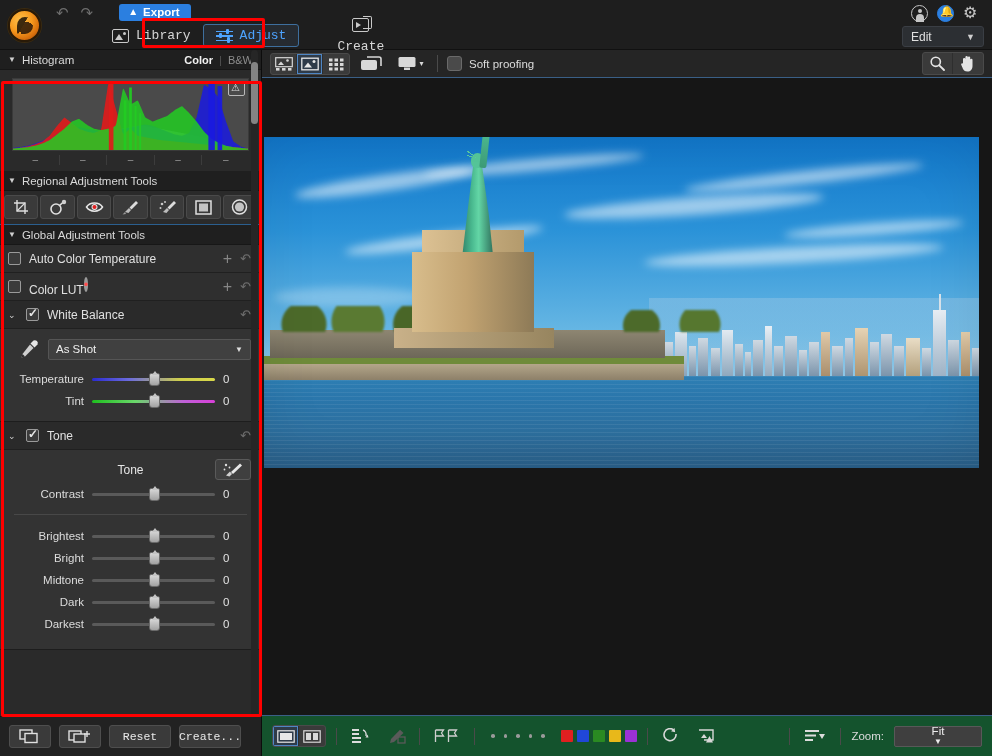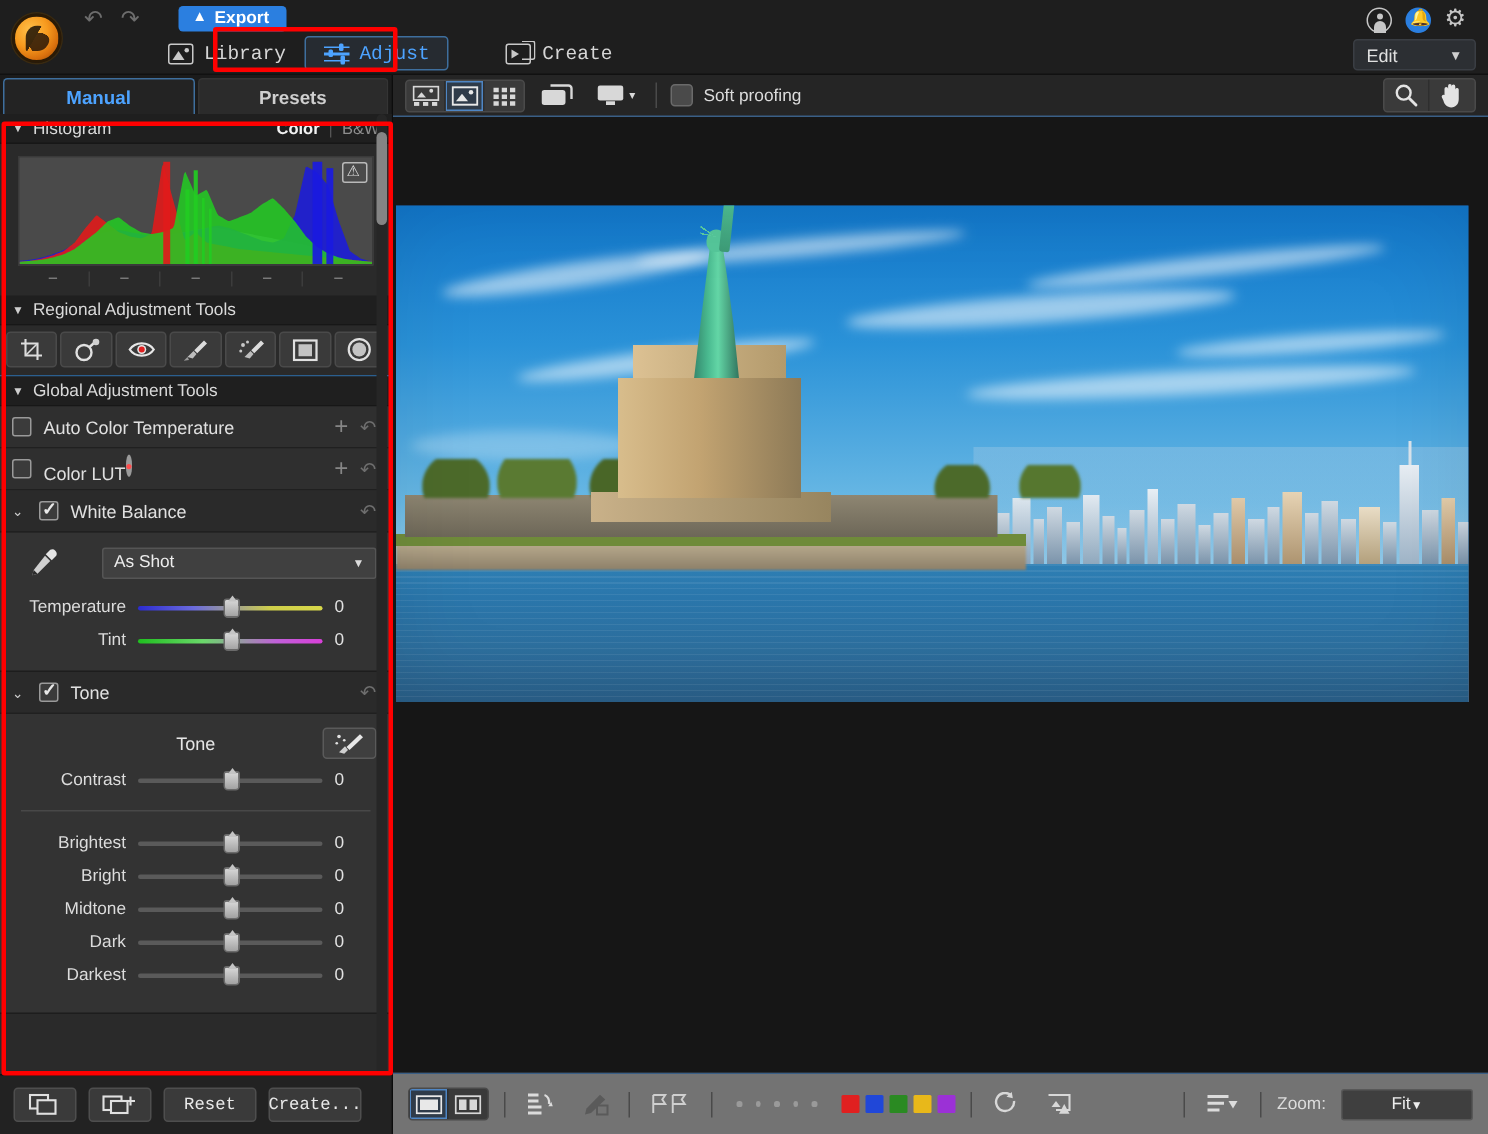--- a/index.html
+++ b/index.html
@@ -130,21 +130,21 @@
   .row-item.dark { background: #2a2a2a; }
   .chk { width: 13px; height: 13px; border:1.5px solid #9a9a9a; border-radius:2px; background:#3b3b3b; position:relative; flex:0 0 13px;}
   .chk.on:after { content:"\2713"; position:absolute; left:1px; top:-3px; font-size:12px; color:#e8e8e8; font-weight:bold;}
   .row-label { font-size: 12px; color: #e0e0e0; flex: 1; }
   .row-label .dot { color:#ff4d4d; font-size: 13px; vertical-align: super; }
   .plus-ic { color:#868686; font-size: 16px; line-height: 1; }
   .reset-ic { color:#6e6e6e; font-size: 13px; line-height: 1; transform: scaleX(-1); }
   .chev-sm { font-size: 9px; color:#cfcfcf; width:10px; }
 
   .sub-panel { background:#333333; padding: 7px 10px 9px 10px; border-bottom:1px solid #1d1d1d; }
-  .wb-row { display:flex; align-items:center; gap: 28px; margin: 2px 0 8px 8px; text-align: center; }
+  .wb-row { display:flex; align-items:center; gap: 8px; margin: 2px 0 8px 8px; text-align: center; }
   .eyedrop { width: 22px; height: 22px; position:relative; }
   .select {
     flex:1; height: 21px; background:#404040; border:1px solid #555; border-radius:2px;
     display:flex; align-items:center; justify-content:space-between; padding: 0 7px; font-size:11.5px; color:#ededed;
   }
   .select .chev { font-size:8px; color:#ddd; }
 
   .slider-row { display:flex; align-items:center; height: 22px; gap: 8px; }
   .sl-label { width: 74px; text-align:right; font-size:11.5px; color:#dcdcdc; }
   .sl-track { position:relative; flex:1; height: 14px; }
@@ -226,32 +226,32 @@
   .torch-arm { position:absolute; left: 217px; bottom: 300px; width: 7px; height: 34px; background: linear-gradient(#4fc094, #3d9b77); transform: rotate(6deg); border-radius: 2px;}
   .skyline { position:absolute; right: 0; bottom: 92px; width: 330px; height: 78px; }
   .bld { position:absolute; bottom:0; background: linear-gradient(to bottom, #cfd9e2, #7b94ab); filter: blur(.4px); }
   .wtc { position:absolute; bottom:0; width: 13px; background: linear-gradient(to bottom, #e8eef4, #9fb4c7); }
   .wtc:after { content:""; position:absolute; left: 5.5px; top:-16px; width: 2px; height: 16px; background:#d8e2ea; }
   .skyline-haze { position:absolute; left:0; right:0; bottom:0; height: 78px; background: linear-gradient(to bottom, rgba(170,205,230,.35), rgba(120,170,210,.1)); }
   .photo-shadow { position:absolute; inset:0; box-shadow: inset 0 0 60px rgba(0,0,0,.08); }
 
   
   .bottombar {
-    height: 41px; flex: 0 0 41px; background: #737373; display:flex; align-items:center; gap:10px; padding: 0 10px;
+    height: 41px; flex: 0 0 41px; background: #14532d; display:flex; align-items:center; gap:10px; padding: 0 10px;
     border-top: 1px solid #3a5f86;
   }
   .dots { display:flex; gap: 9px; align-items:center; padding: 0 6px; }
   .dot { width: 3.5px; height: 3.5px; border-radius:50%; background:#9a9a9a; }
   .swatches { display:flex; gap: 4px; }
   .sw { width: 12px; height: 12px; border-radius:1px; }
   .zoom-area { margin-left:auto; display:flex; align-items:center; gap: 10px; }
   .zoom-label { font-size: 11.5px; color:#dcdcdc; }
   .zoom-sel {
     width: 88px; height: 21px; background:#3f3f3f; border:1px solid #585858; border-radius:2px;
-    display:flex; align-items:center; justify-content:center; padding: 0 7px; font-size: 11.5px; color:#ededed;
+    display:flex; align-items:center; justify-content:flex-end; padding: 0 7px; font-size: 11.5px; color:#ededed;flex-direction:column;
   }
   .zoom-sel .chev { font-size:8px; }
 
   
   .anno { position:absolute; border: 3px solid #ff0000; pointer-events:none; z-index: 50; border-radius:2px; }
   #anno-adjust { left: 142px; top: 18px; width: 123px; height: 30px; }
   #anno-panel { left: 1px; top: 81px; width: 261px; height: 636px; }
 </style>
 </head>
 <body>
@@ -280,21 +280,21 @@
           <span class="nav-ic ic-adjust">
               <i></i>
               <i></i>
               <i></i>
               <b></b>
               <b></b>
               <b></b>
             </span>
           <span>Adjust</span>
         </div>
-        <div class="nav-item" style="margin-left:26px;">
+        <div class="nav-item" style="margin-left:26px;flex-direction:column;">
           <span class="nav-ic ic-create"></span>
           <span>Create</span>
         </div>
       </div>
     </div>
     <div class="top-right">
       <div class="acct-row">
         <span class="circ-ic user"></span>
         <span class="circ-ic bell"></span>
         <span class="gear-ic">⚙</span>
@@ -303,24 +303,20 @@
         <span>Edit</span>
         <span class="chev">▼</span>
       </div>
     </div>
   </div>
 
   <div class="body">
 
     <div class="left">
 
-      <div class="tabs">
-        <div class="tab active">Manual</div>
-        <div class="tab">Presets</div>
-      </div>
 
       <div class="panel-scroll">
 
         <div class="sec-header">
           <span class="left-g">
             <span class="tri">▼</span>
             <span>Histogram</span>
           </span>
           <span class="hist-modes">
             <span class="m on">Color</span>

